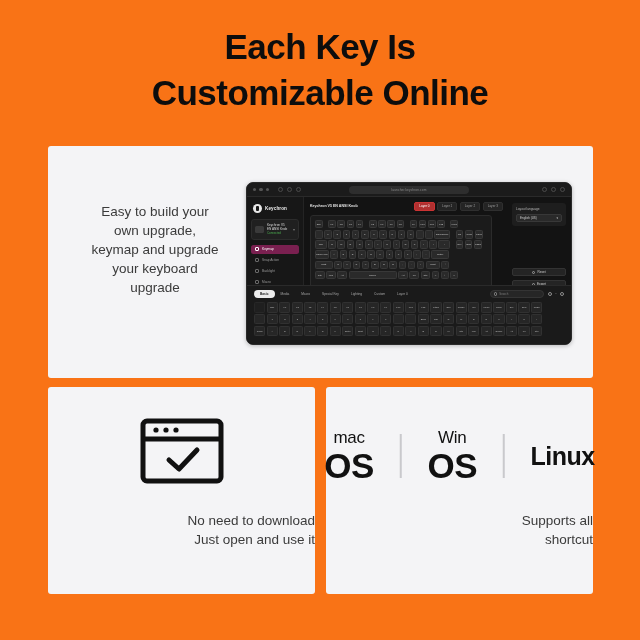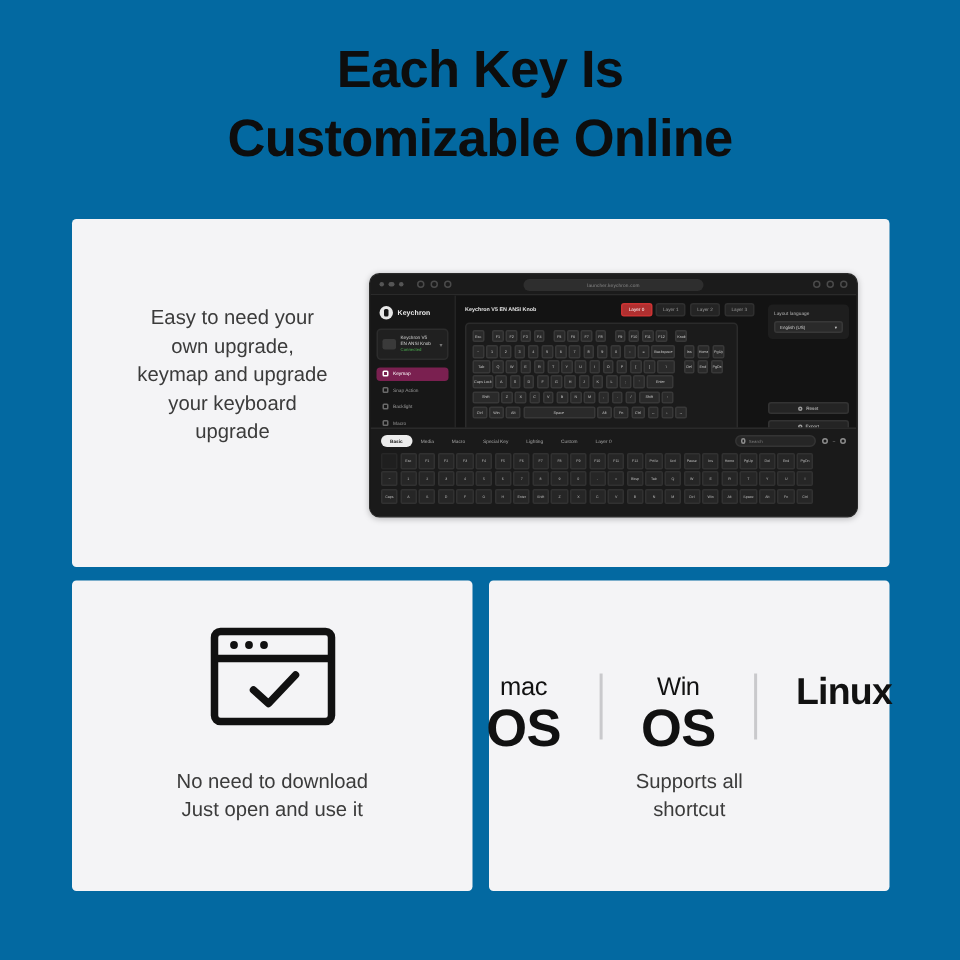--- a/index.html
+++ b/index.html
@@ -2,21 +2,21 @@
 <html><head>
 <meta charset="utf-8">
 <style>
   * { box-sizing: border-box; margin: 0; padding: 0; }
   html, body {
     width: 640px; height: 640px;
     background: #ffffff;
     font-family: "Liberation Sans", sans-serif;
     overflow: hidden;
   }
-  .page { position: relative; width: 640px; height: 640px; background: #0369a1; }
+  .page { position: relative; width: 640px; height: 640px; background: #f97316; }
 
   
   .heading {
     position: absolute; left: 0; top: 24px; width: 640px;
     text-align: center;
     font-size: 35px; line-height: 46px;
     font-weight: 700; letter-spacing: -0.5px;
     color: #0d0d0d;
   }
   .heading .l2 { display: block; }
@@ -183,48 +183,48 @@
     overflow: hidden; white-space: nowrap;
   }
   .pkey.blank { background: #1f1f1f; border-color: #272727; }
 
   
   .bl-icon { position: absolute; left: 50%; top: 31px; transform: translateX(-50%); }
   .browser-ico { width: 84px; height: 66px; }
 
   .os-row {
     position: absolute; left: 50%; top: 42px; transform: translateX(-50%);
-    display: flex; align-items: flex-start; gap: 26px; margin-top: 20px;
+    display: flex; align-items: center; gap: 26px;
   }
   .os-item { display: flex; flex-direction: column; align-items: center; line-height: 1; }
   .os-sm { font-size: 17px; font-weight: 400; color: #111; letter-spacing: -.3px; }
   .os-lg { font-size: 35px; font-weight: 700; color: #111; letter-spacing: -.5px; margin-top: 2px; }
   .os-single { font-size: 25px; font-weight: 700; color: #111; letter-spacing: -.5px; }
   .os-div { width: 1.6px; height: 44px; background: #c9c9cc; }
 
   .card-caption {
     position: absolute; left: 0; bottom: 45px; width: 100%;
-    text-align: center; font-size: 13.5px; line-height: 19px; color: #3b3b3b;
+    text-align: right; font-size: 13.5px; line-height: 19px; color: #3b3b3b;
   }
   .card-caption .l2 { display: block; }
 </style>
 </head>
 <body>
 
 <div class="page">
 
   <div class="heading">
     <span>Each Key Is</span>
     <span class="l2">Customizable Online</span>
   </div>
 
   <div class="card" id="card-top">
 
     <div class="top-text">
-      <span>Easy to need your</span><br>
+      <span>Easy to build your</span><br>
       <span>own upgrade,</span><br>
       <span>keymap and upgrade</span><br>
       <span>your keyboard</span><br>
       <span>upgrade</span>
     </div>
 
     <div class="appshot">
 
       <div class="app-titlebar">
         <div class="tb-dots">

